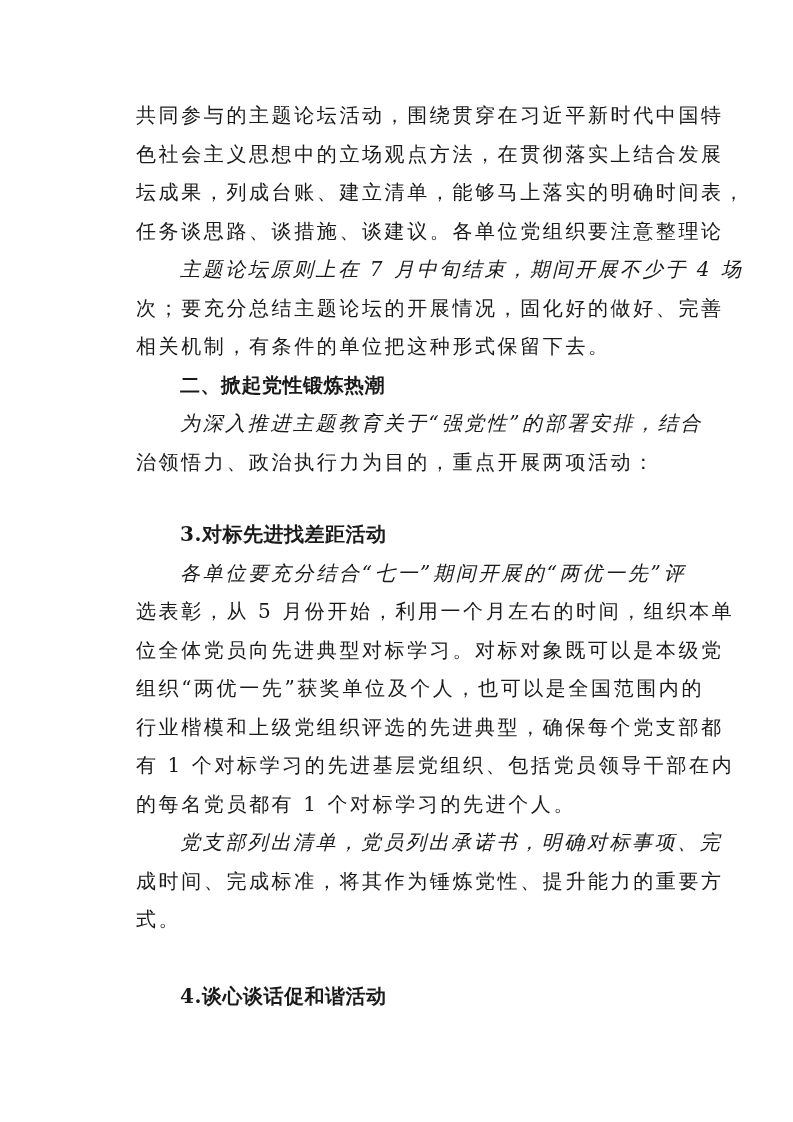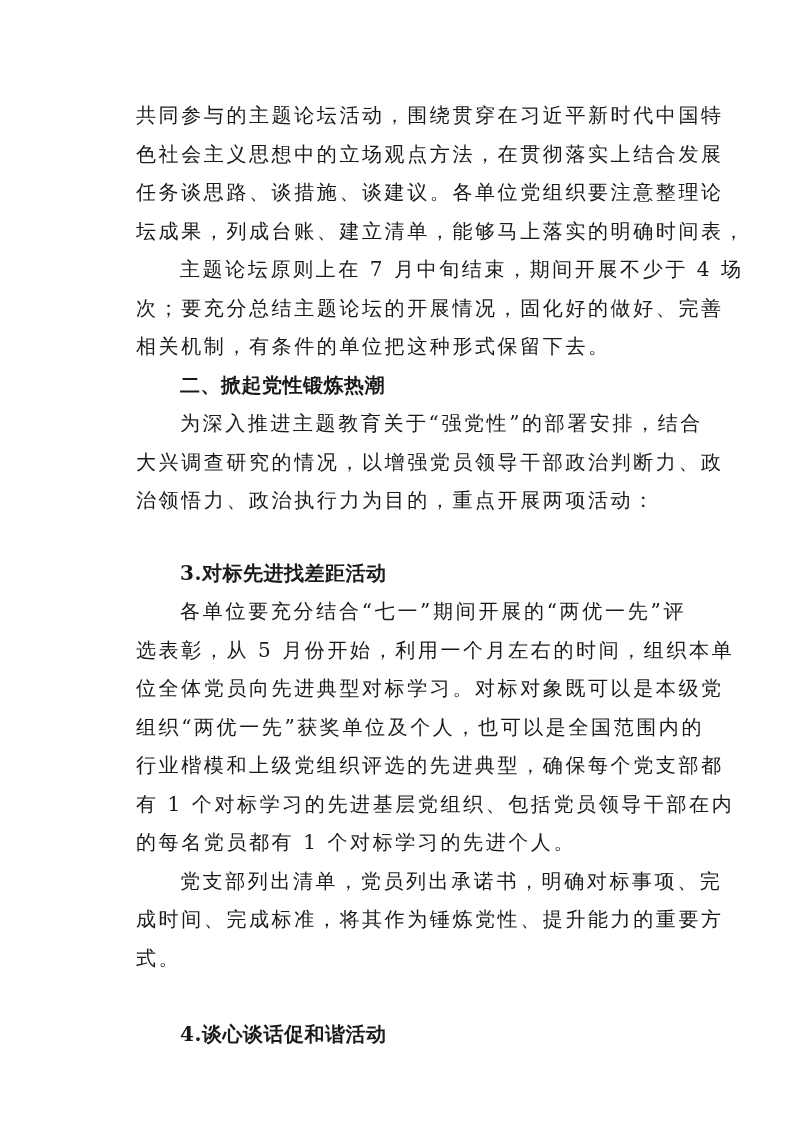--- a/index.html
+++ b/index.html
@@ -16,21 +16,21 @@
   .line {
     height: 38.5px;
     line-height: 38.5px;
     white-space: nowrap;
     letter-spacing: 2.6px;
     text-align: justify;
     text-align-last: justify;
     overflow: visible;
   }
   .line.last { text-align-last: left; }
-  .line.indent { padding-left: 44px; }
+  .line.indent { padding-left: 44px; font-style: italic; }
   .heading {
     font-family: "DejaVu Sans", "Liberation Sans", sans-serif;
     font-weight: bold;
     letter-spacing: 0.5px;
     text-align-last: left;
     padding-left: 44px;
   }
   .subheading {
     font-family: "DejaVu Serif", "Liberation Serif", serif;
     font-weight: bold;
@@ -42,35 +42,34 @@
   .gap { height: 4px; }
 </style>
 </head>
 <body>
 
 <div class="page">
 
   <div>
     <div class="line">共同参与的主题论坛活动，围绕贯穿在习近平新时代中国特</div>
     <div class="line">色社会主义思想中的立场观点方法，在贯彻落实上结合发展</div>
+    <div class="line">坛成果，列成台账、建立清单，能够马上落实的明确时间表，</div>
     <div class="line">任务谈思路、谈措施、谈建议。各单位党组织要注意整理论</div>
-    <div class="line">坛成果，列成台账、建立清单，能够马上落实的明确时间表，</div>
   </div>
 
   <div>
     <div class="line indent">主题论坛原则上在 7 月中旬结束，期间开展不少于 4 场</div>
     <div class="line">次；要充分总结主题论坛的开展情况，固化好的做好、完善</div>
     <div class="line last">相关机制，有条件的单位把这种形式保留下去。</div>
   </div>
 
   <div class="line heading">二、掀起党性锻炼热潮</div>
 
   <div>
     <div class="line indent">为深入推进主题教育关于“强党性”的部署安排，结合</div>
-    <div class="line">大兴调查研究的情况，以增强党员领导干部政治判断力、政</div>
     <div class="line last">治领悟力、政治执行力为目的，重点开展两项活动：</div>
   </div>
 
   <div class="line subheading">3.对标先进找差距活动</div>
 
   <div>
     <div class="line indent">各单位要充分结合“七一”期间开展的“两优一先”评</div>
     <div class="line">选表彰，从 5 月份开始，利用一个月左右的时间，组织本单</div>
     <div class="line">位全体党员向先进典型对标学习。对标对象既可以是本级党</div>
     <div class="line">组织“两优一先”获奖单位及个人，也可以是全国范围内的</div>

